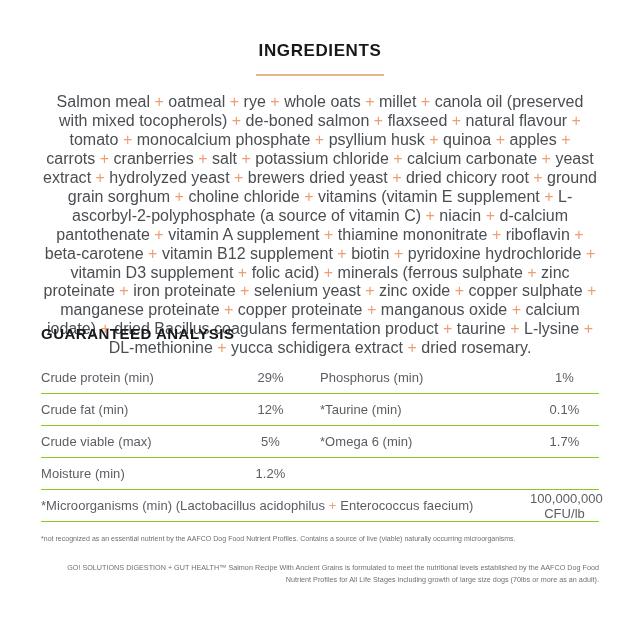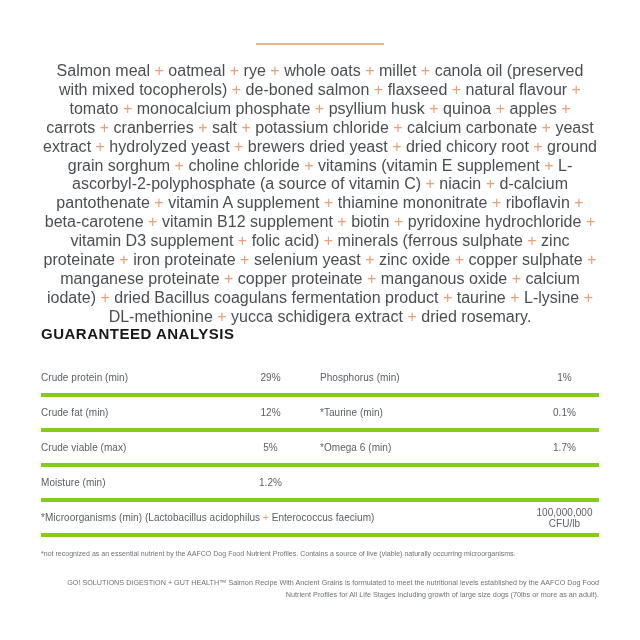--- a/index.html
+++ b/index.html
@@ -70,26 +70,26 @@
     color: #17181a;
     font-family: "Liberation Sans", sans-serif;
   }
   .ga-table {
     margin-top: 20px;
     width: 558px;
     border-collapse: collapse;
     table-layout: fixed;
   }
   .ga-table td {
-    font-size: 10px;
+    font-size: 13px;
     color: #5a5e63;
     padding: 0;
     height: 31px;
     vertical-align: middle;
-    border-bottom: 4px solid #84cc16;
+    border-bottom: 1px solid #84cc16;
     letter-spacing: 0.05px;
   }
   .ga-table tr:first-child td { border-top: none; }
   .c-label-l { width: 180px; text-align: left; padding-left: 1px; }
   .c-val-l   { width: 99px;  text-align: center; }
   .c-label-r { width: 210px; text-align: left; padding-left: 1px; }
   .c-val-r   { width: 69px;  text-align: center; }
 
   .ga-table tr.row-wide td {
     height: 31px;
@@ -114,20 +114,21 @@
     width: 558px;
     text-align: right;
   }
 </style>
 </head>
 <body>
 
 <div class="page">
 
   <section class="ingredients-section">
+    <h1 class="section-title-center">INGREDIENTS</h1>
     <div class="title-rule"></div>
     <p class="ingredients-body" id="ingredients-body">Salmon meal <span class="plus">+</span> oatmeal <span class="plus">+</span> rye <span class="plus">+</span> whole oats <span class="plus">+</span> millet <span class="plus">+</span> canola oil (preserved with mixed tocopherols) <span class="plus">+</span> de-boned salmon <span class="plus">+</span> flaxseed <span class="plus">+</span> natural flavour <span class="plus">+</span> tomato <span class="plus">+</span> monocalcium phosphate <span class="plus">+</span> psyllium husk <span class="plus">+</span> quinoa <span class="plus">+</span> apples <span class="plus">+</span> carrots <span class="plus">+</span> cranberries <span class="plus">+</span> salt <span class="plus">+</span> potassium chloride <span class="plus">+</span> calcium carbonate <span class="plus">+</span> yeast extract <span class="plus">+</span> hydrolyzed yeast <span class="plus">+</span> brewers dried yeast <span class="plus">+</span> dried chicory root <span class="plus">+</span> ground grain sorghum <span class="plus">+</span> choline chloride <span class="plus">+</span> vitamins (vitamin E supplement <span class="plus">+</span> L-ascorbyl-2-polyphosphate (a source of vitamin C) <span class="plus">+</span> niacin <span class="plus">+</span> d-calcium pantothenate <span class="plus">+</span> vitamin A supplement <span class="plus">+</span> thiamine mononitrate <span class="plus">+</span> riboflavin <span class="plus">+</span> beta-carotene <span class="plus">+</span> vitamin B12 supplement <span class="plus">+</span> biotin <span class="plus">+</span> pyridoxine hydrochloride <span class="plus">+</span> vitamin D3 supplement <span class="plus">+</span> folic acid) <span class="plus">+</span> minerals (ferrous sulphate <span class="plus">+</span> zinc proteinate <span class="plus">+</span> iron proteinate <span class="plus">+</span> selenium yeast <span class="plus">+</span> zinc oxide <span class="plus">+</span> copper sulphate <span class="plus">+</span> manganese proteinate <span class="plus">+</span> copper proteinate <span class="plus">+</span> manganous oxide <span class="plus">+</span> calcium iodate) <span class="plus">+</span> dried Bacillus coagulans fermentation product <span class="plus">+</span> taurine <span class="plus">+</span> L-lysine <span class="plus">+</span> DL-methionine <span class="plus">+</span> yucca schidigera extract <span class="plus">+</span> dried rosemary.</p>
   </section>
 
   <section class="ga-section">
     <h2 class="section-title-left">GUARANTEED ANALYSIS</h2>
 
     <table class="ga-table">
       <tbody id="ga-tbody">
           <tr>

